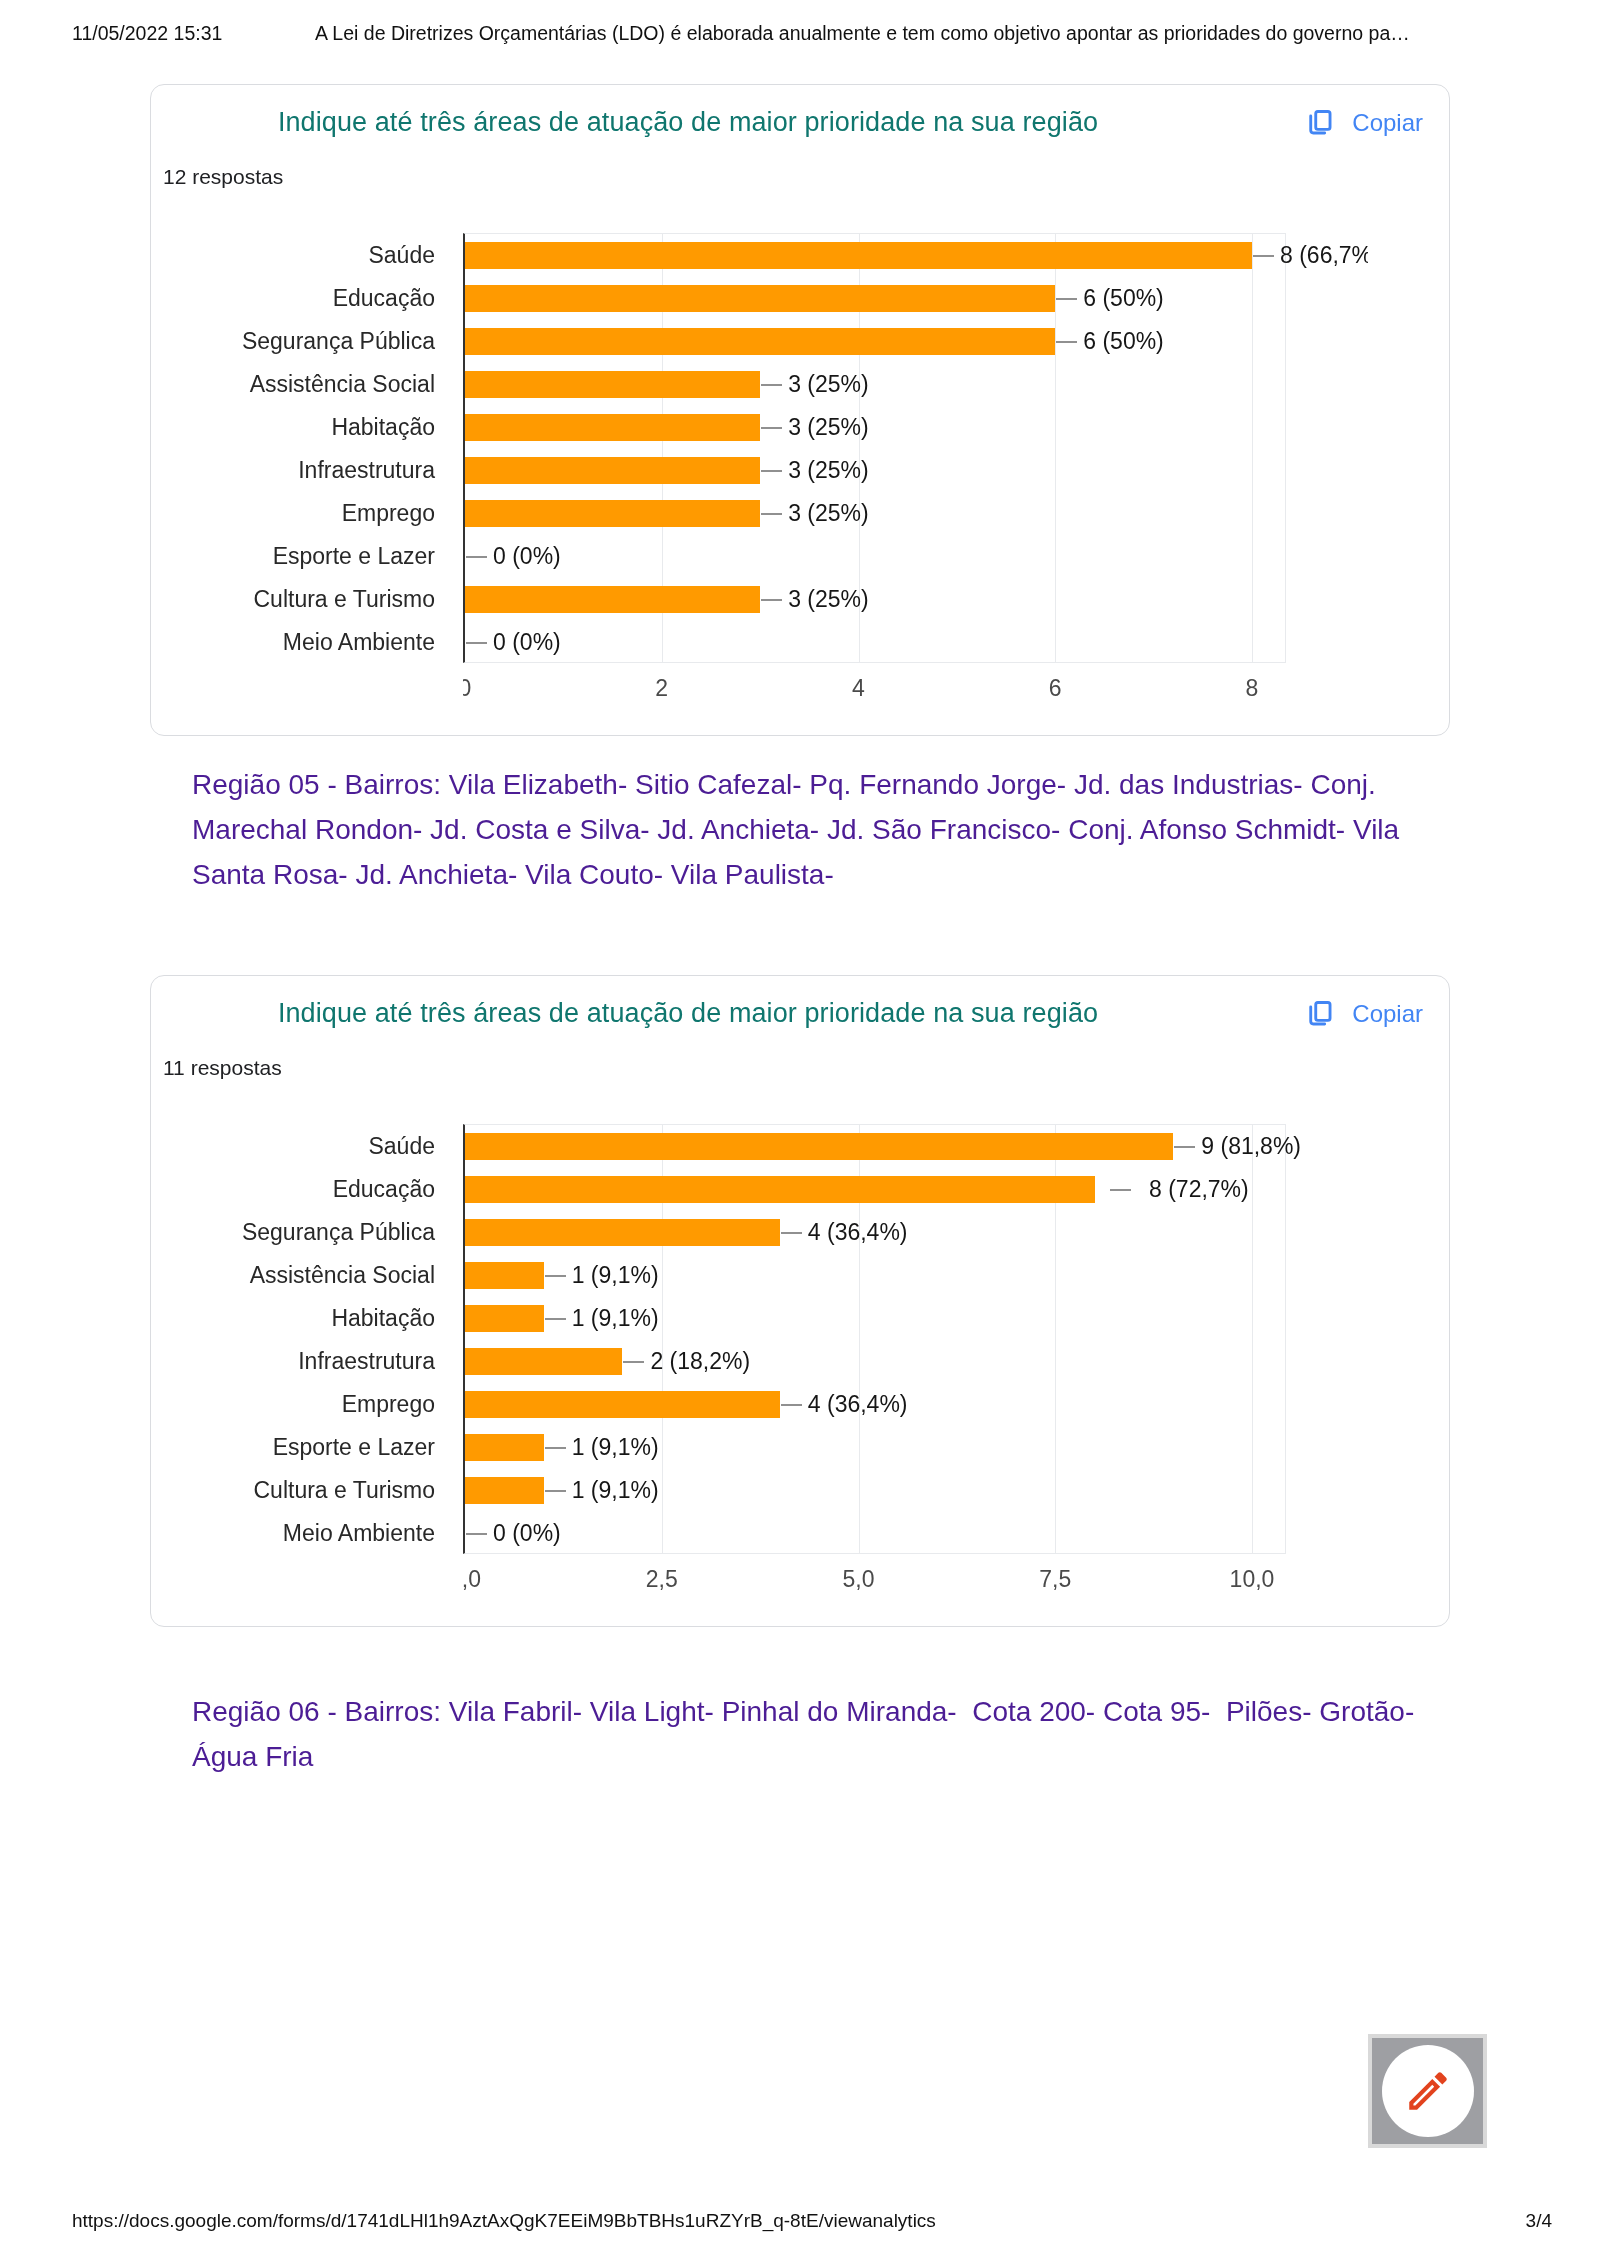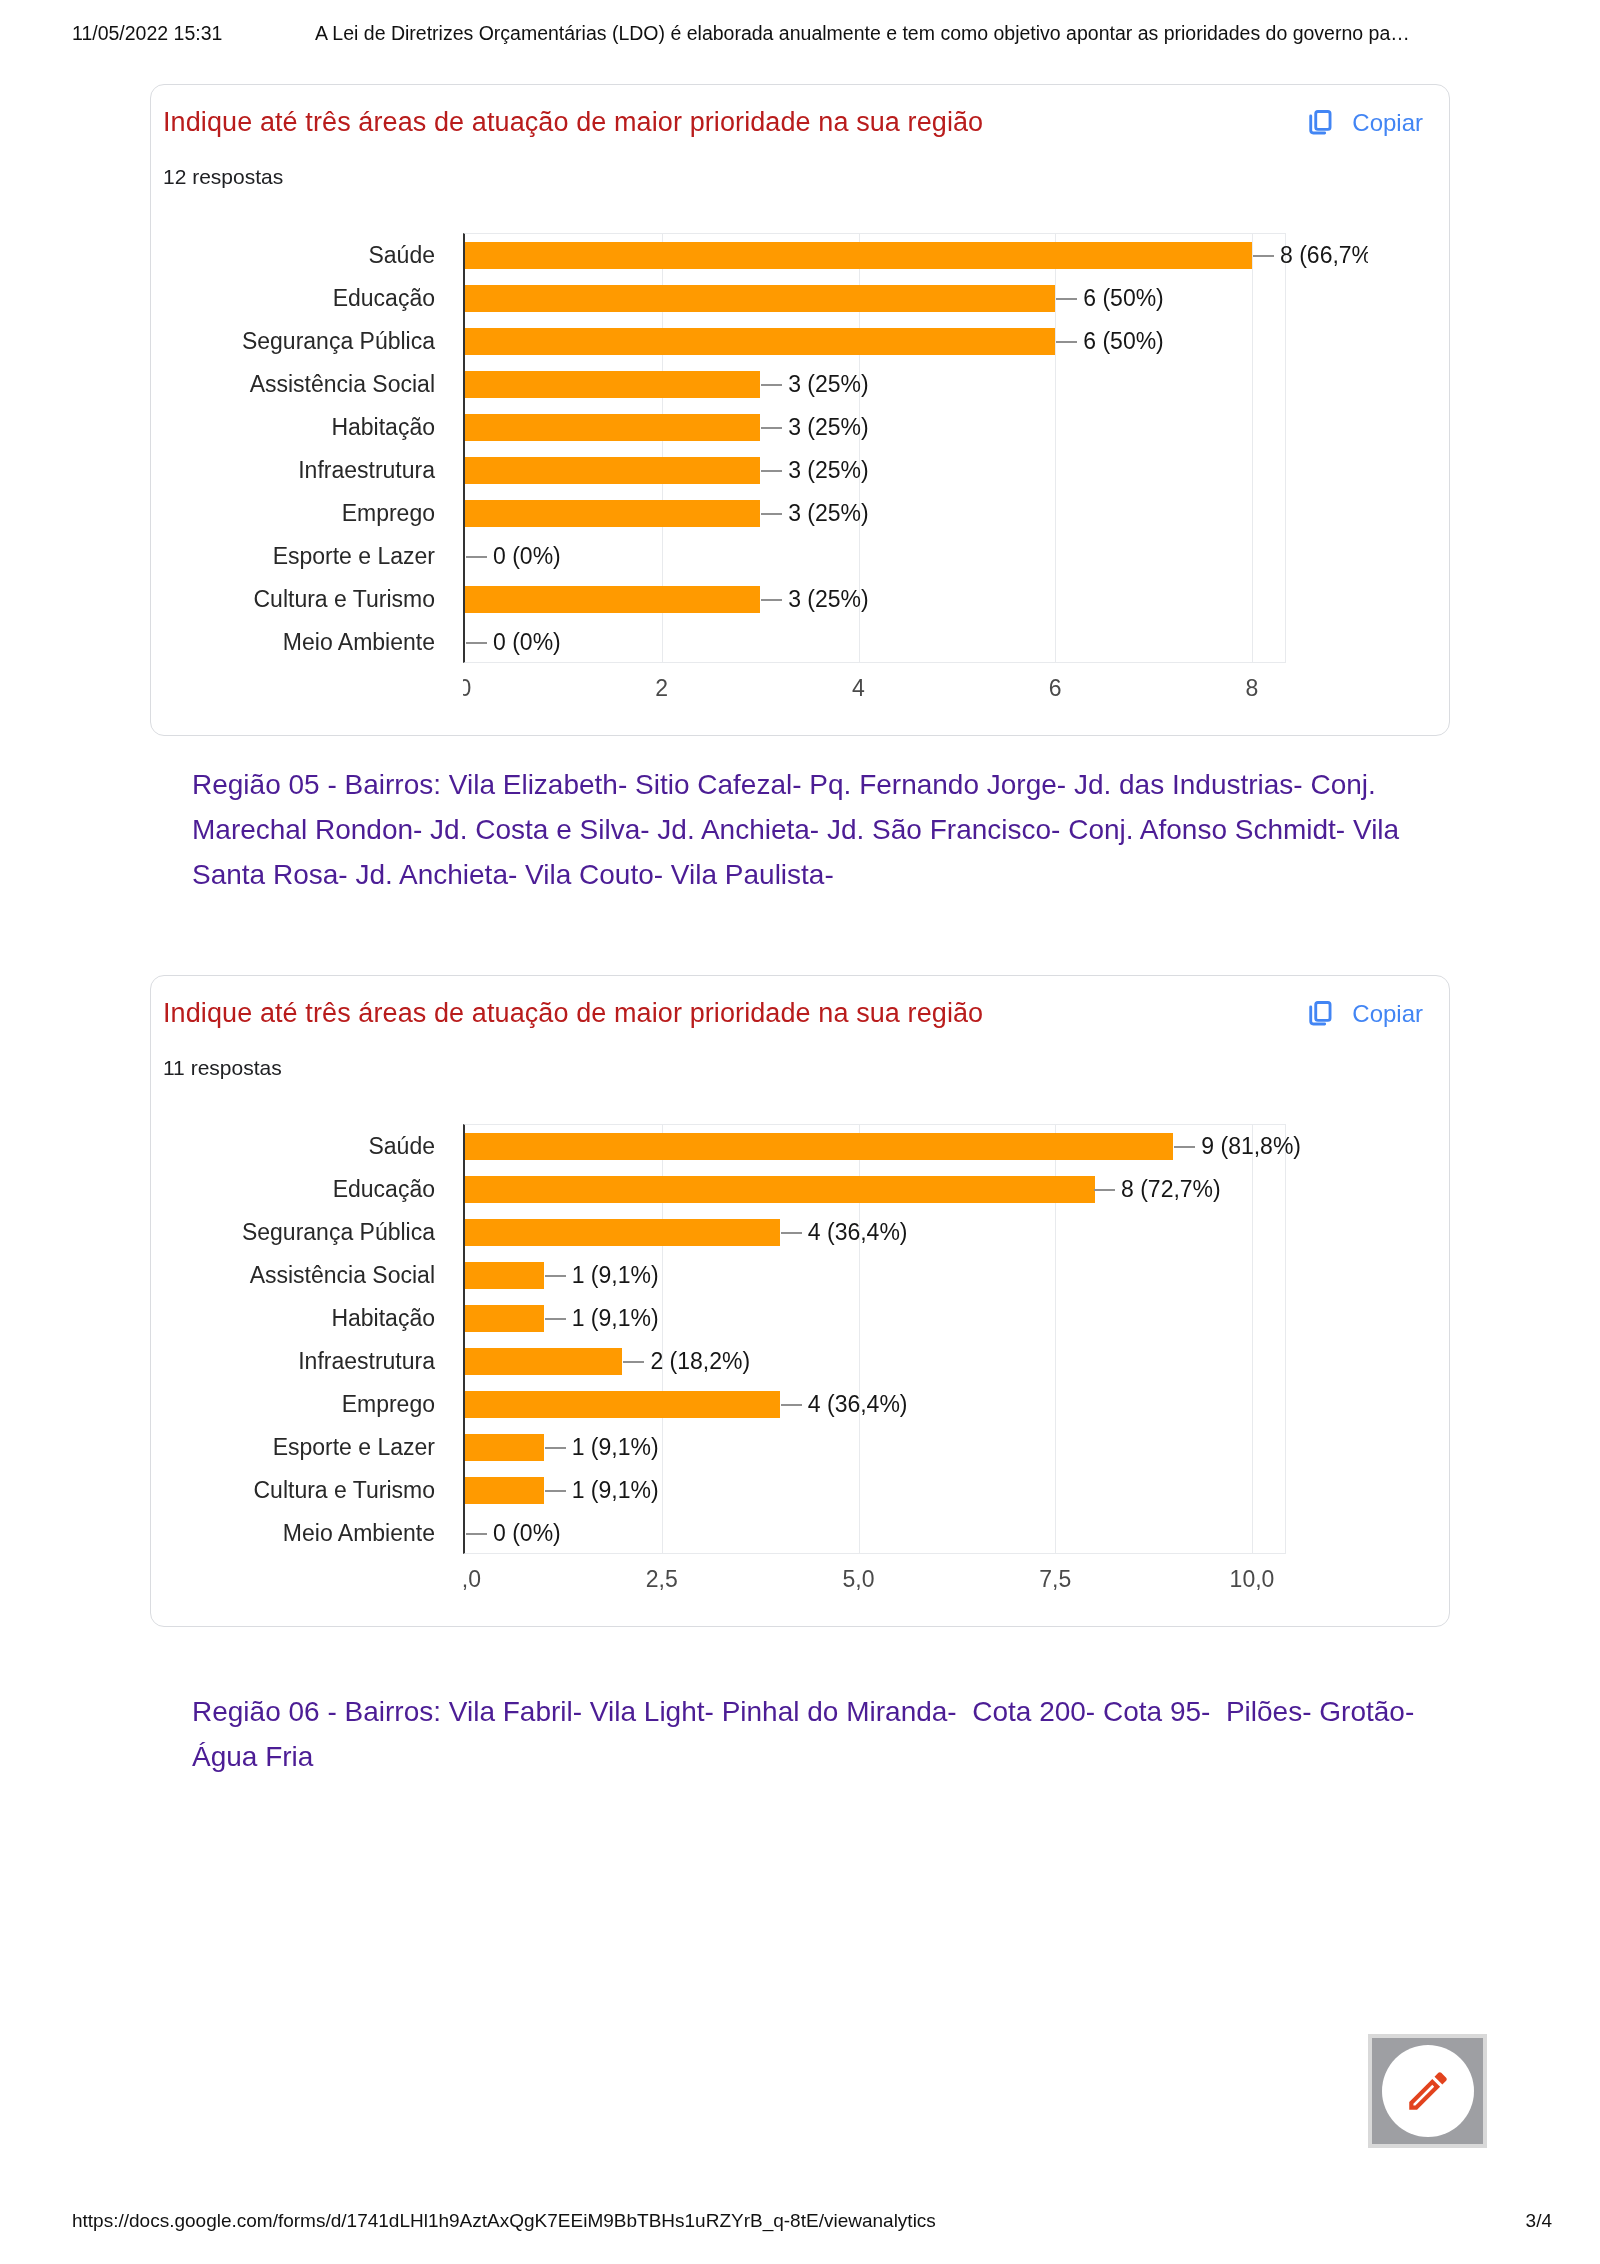--- a/index.html
+++ b/index.html
@@ -10,21 +10,21 @@
   
   .print-header { position:absolute; top:22px; left:72px; right:48px; display:flex; font-size:19.5px; color:#111; }
   .ph-date { width:243px; flex:none; }
   .ph-title { flex:1; white-space:nowrap; overflow:hidden; }
   .print-footer { position:absolute; top:2210px; left:72px; right:48px; display:flex; justify-content:space-between; font-size:19px; color:#111; }
 
   
   .card { position:absolute; left:150px; width:1300px; height:652px; background:#fff;
           border:1px solid #dadce0; border-radius:14px; padding:22px 12px 0 12px; }
   .card1 { top:84px; } .card2 { top:975px; }
-  .q-title { font-size:27px; font-weight:400; color:#b91c1c; letter-spacing:.1px; max-width:1050px; }
+  .q-title { font-size:27px; font-weight:400; color:#0f766e; letter-spacing:.1px; max-width:1050px;text-align:center; }
   .copy-btn { position:absolute; top:22px; right:26px; display:flex; align-items:center; gap:16px;
               background:none; border:none; cursor:pointer; font-family:inherit;
               font-size:24px; color:#4285f4; }
   .copy-btn svg { display:block; }
   .responses { margin-top:27px; font-size:21px; color:#202124; }
 
   
   .chart { display:flex; align-items:flex-start; margin-top:44px; }
   .ylabels { width:300px; flex:none; padding-top:1px; }
   .ylabel { height:43px; display:flex; align-items:center; justify-content:flex-end;
@@ -208,21 +208,21 @@
             <div class="gridline" style="left: 787px;"></div>
             <div class="crow">
               <div class="bar" style="width: 708.3px; background: rgb(255, 154, 0);"></div>
               <div class="vlabel" style="left: 709.3px;">
                 <span class="dash"></span>
                 <span class="vtext">9 (81,8%)</span>
               </div>
             </div>
             <div class="crow">
               <div class="bar" style="width: 629.6px; background: rgb(255, 154, 0);"></div>
-              <div class="vlabel" style="left: 629px;">
+              <div class="vlabel" style="left: 645px; gap: 12px;">
                 <span class="dash"></span>
                 <span class="vtext">8 (72,7%)</span>
               </div>
             </div>
             <div class="crow">
               <div class="bar" style="width: 314.8px; background: rgb(255, 154, 0);"></div>
               <div class="vlabel" style="left: 315.8px;">
                 <span class="dash"></span>
                 <span class="vtext">4 (36,4%)</span>
               </div>

